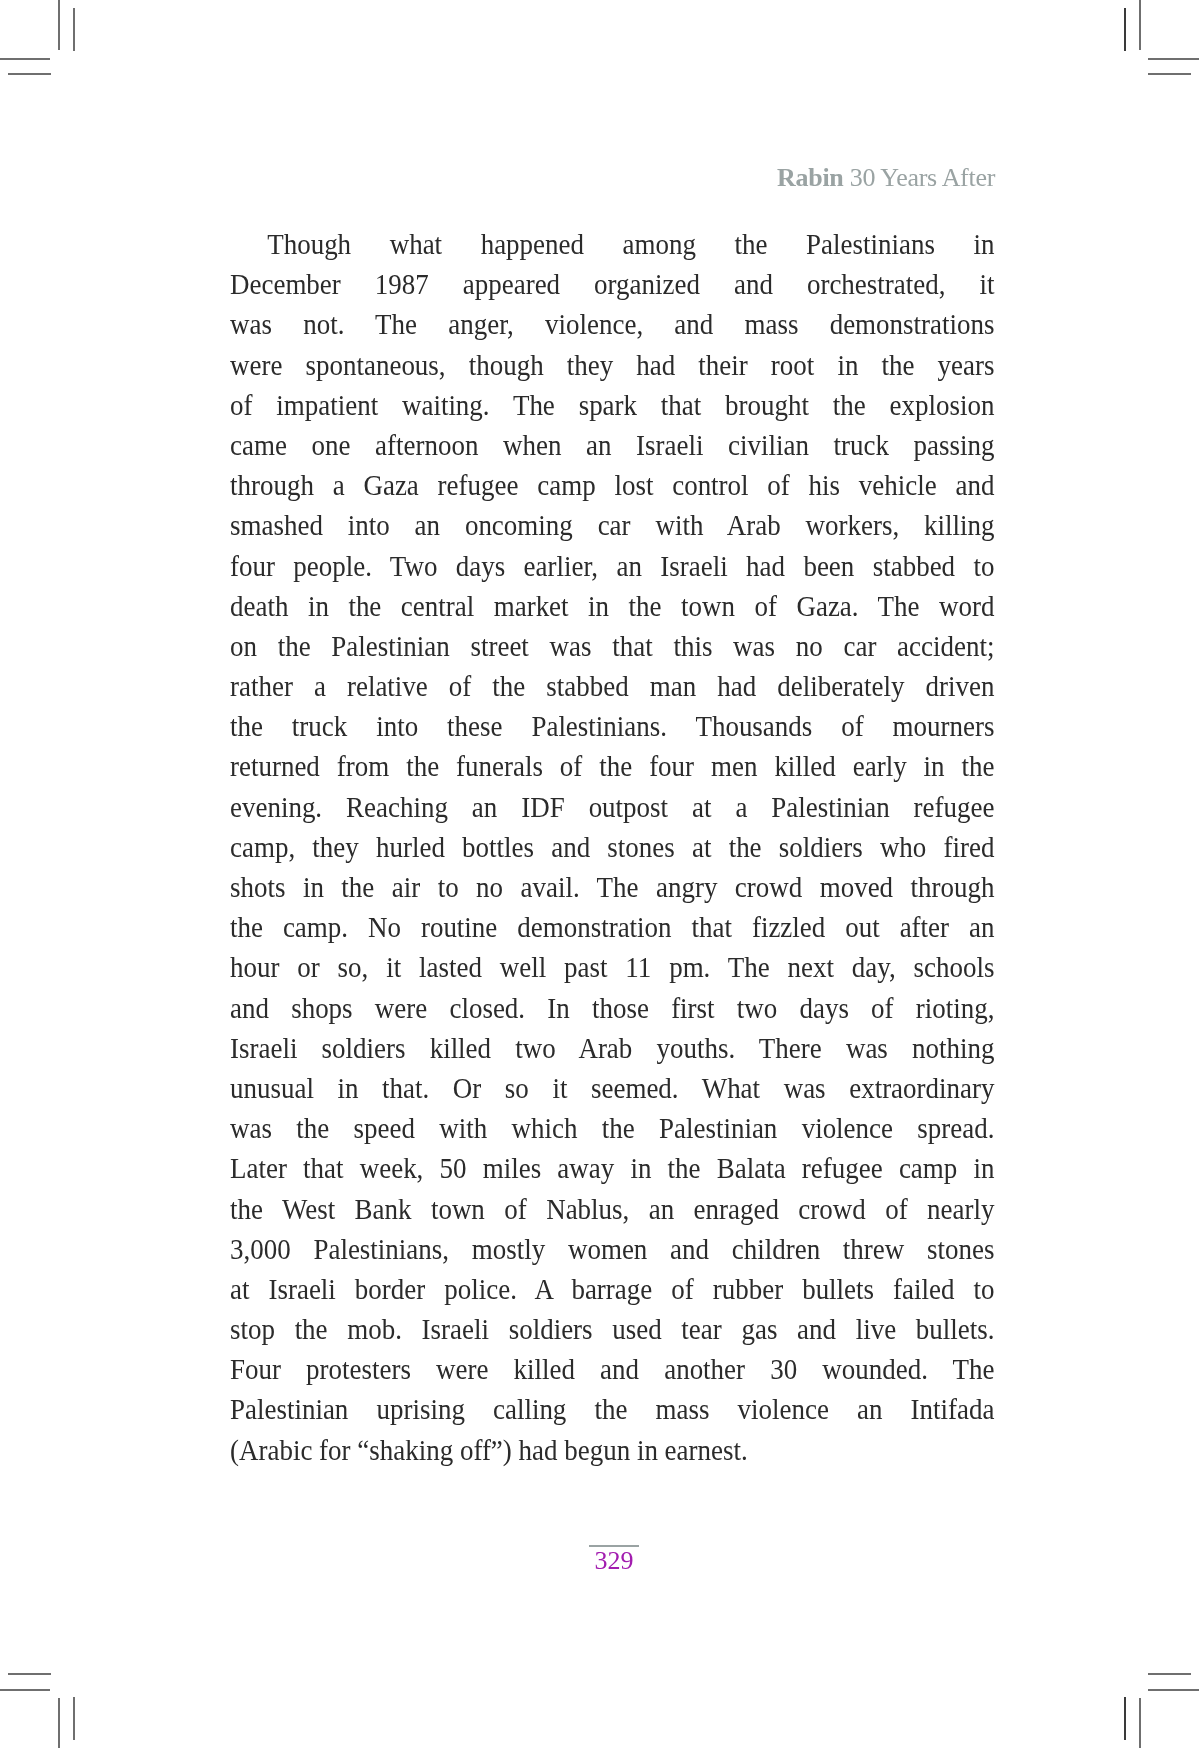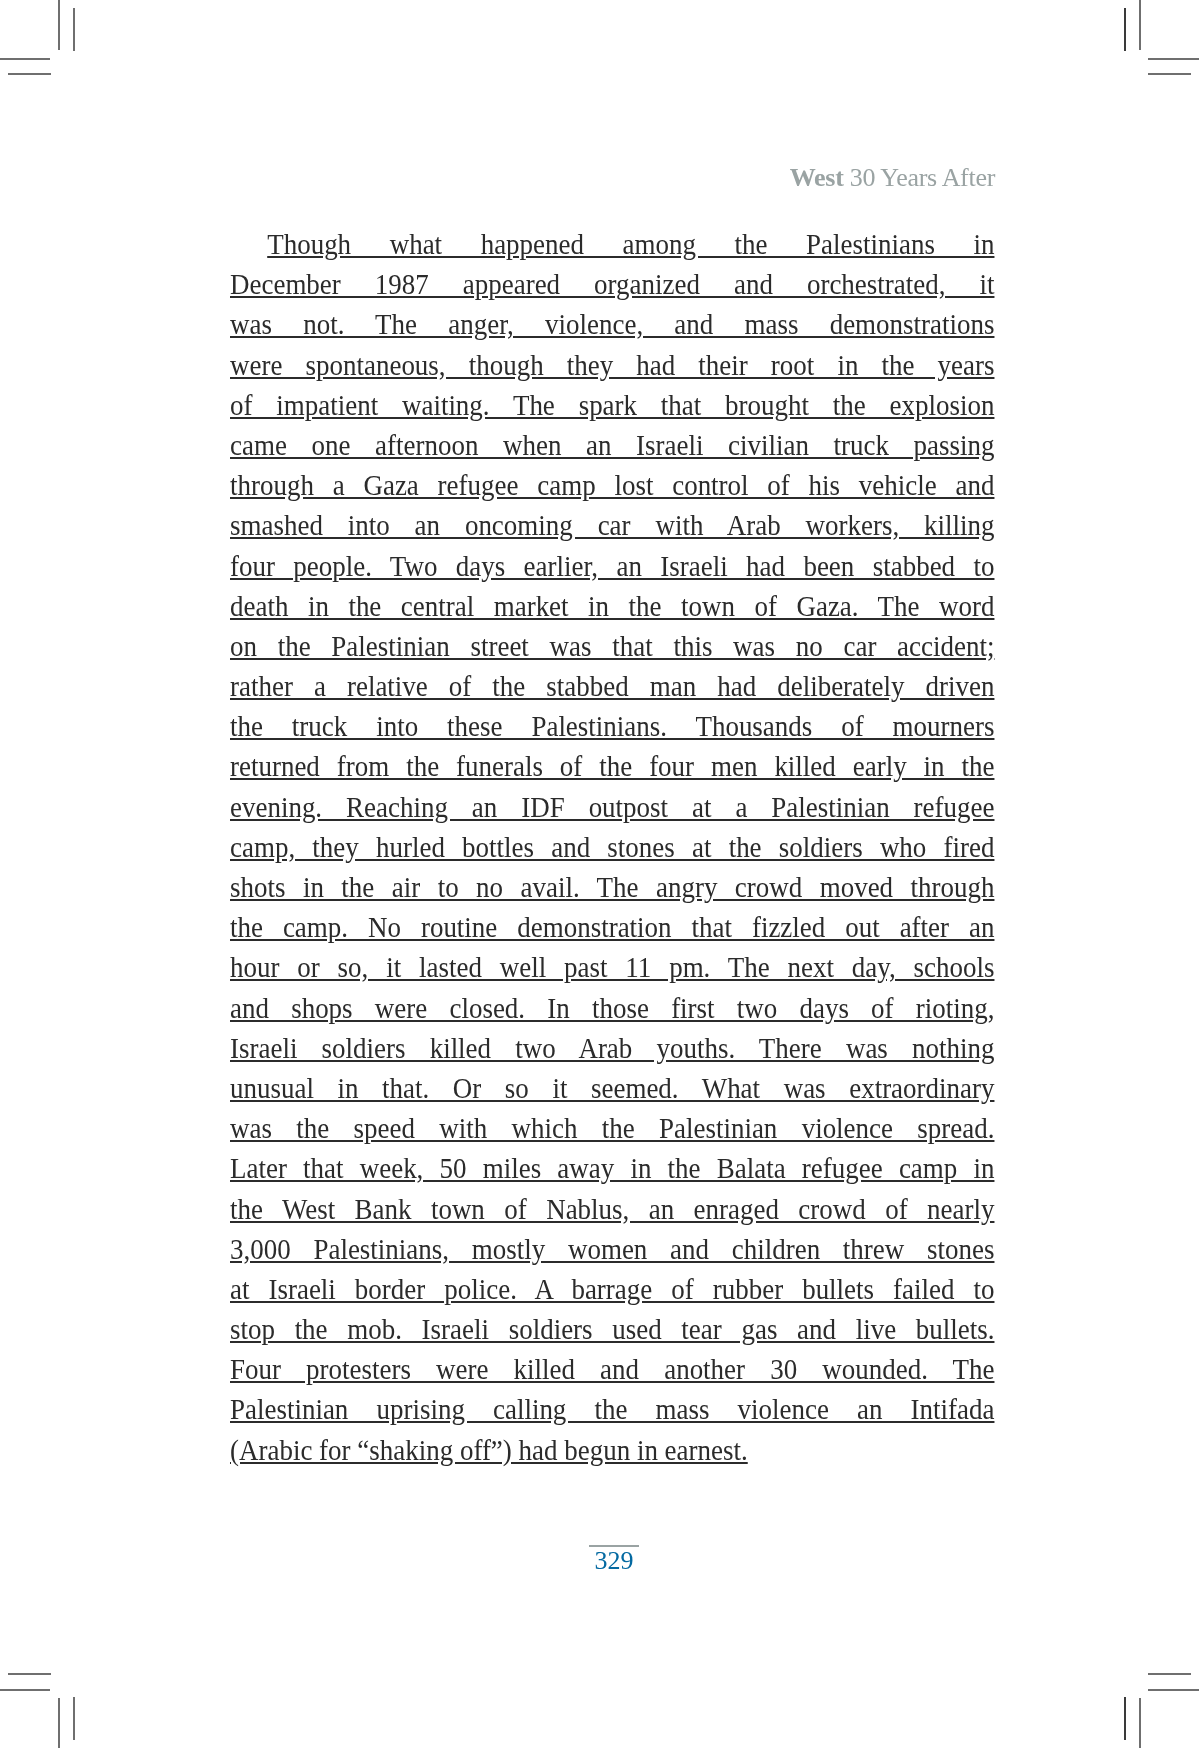--- a/index.html
+++ b/index.html
@@ -7,32 +7,32 @@
   .mark { position: absolute; background: #6f6f6f; }
   .mark.dark { background: #3a3a3a; }
   .running-head {
     position: absolute; right: 204px; top: 163px;
     font-family: "Liberation Serif", serif; font-size: 26px; color: #9aa3a3;
     letter-spacing: -0.3px; white-space: nowrap;
   }
   .running-head b { font-weight: bold; }
   .body-text {
     position: absolute; left: 230px; top: 224px; width: 765px;
-    font-family: "Liberation Serif", serif; font-size: 29px; color: #2b2b2b; text-decoration: underline;
+    font-family: "Liberation Serif", serif; font-size: 29px; color: #2b2b2b;
   }
   .line {
     height: 40.2px; line-height: 40px; text-align: justify; text-align-last: justify;
     white-space: nowrap; overflow: visible;
     transform: scaleX(0.93); transform-origin: left center; width: 822px;
   }
   .line.first { text-indent: 40px; }
   .line.last { text-align-last: left; }
   .folio {
     position: absolute; left: 589px; top: 1545px; width: 50px; text-align: center;
-    font-family: "Liberation Serif", serif; font-size: 26px; color: #0369a1;
+    font-family: "Liberation Serif", serif; font-size: 26px; color: #a21caf;
     border-top: 2px solid #9aa3a3; line-height: 28px; padding-top: 0px;
   }
 </style>
 </head>
 <body>
 
 <div class="mark" style="left:58px;top:0;width:2px;height:50px;"></div>
 <div class="mark" style="left:73px;top:8px;width:2px;height:43px;"></div>
 <div class="mark" style="left:0;top:58px;width:50px;height:2px;"></div>
 <div class="mark" style="left:8px;top:73px;width:43px;height:2px;"></div>
@@ -46,21 +46,21 @@
 <div class="mark" style="left:0;top:1689px;width:50px;height:2px;"></div>
 <div class="mark" style="left:58px;top:1698px;width:2px;height:50px;"></div>
 <div class="mark" style="left:73px;top:1697px;width:2px;height:43px;"></div>
 
 <div class="mark" style="left:1148px;top:1673px;width:43px;height:2px;"></div>
 <div class="mark" style="left:1148px;top:1689px;width:51px;height:2px;"></div>
 <div class="mark dark" style="left:1124px;top:1697px;width:2px;height:43px;"></div>
 <div class="mark" style="left:1139px;top:1698px;width:2px;height:50px;"></div>
 
 <div class="running-head">
-  <b>West</b><span> 30 Years After</span>
+  <b>Rabin</b><span> 30 Years After</span>
 </div>
 
 <div class="body-text" id="body-text">
     <div class="line first">Though what happened among the Palestinians in</div>
     <div class="line">December 1987 appeared organized and orchestrated, it</div>
     <div class="line">was not. The anger, violence, and mass demonstrations</div>
     <div class="line">were spontaneous, though they had their root in the years</div>
     <div class="line">of impatient waiting. The spark that brought the explosion</div>
     <div class="line">came one afternoon when an Israeli civilian truck passing</div>
     <div class="line">through a Gaza refugee camp lost control of his vehicle and</div>

